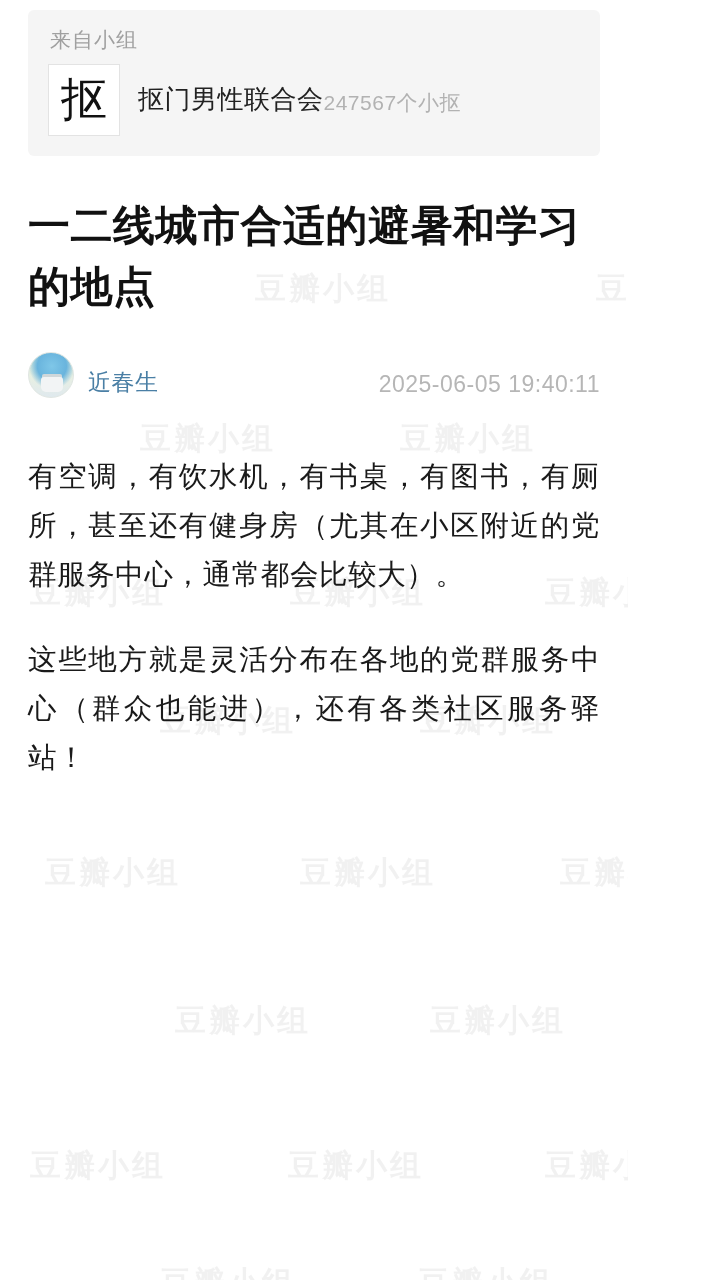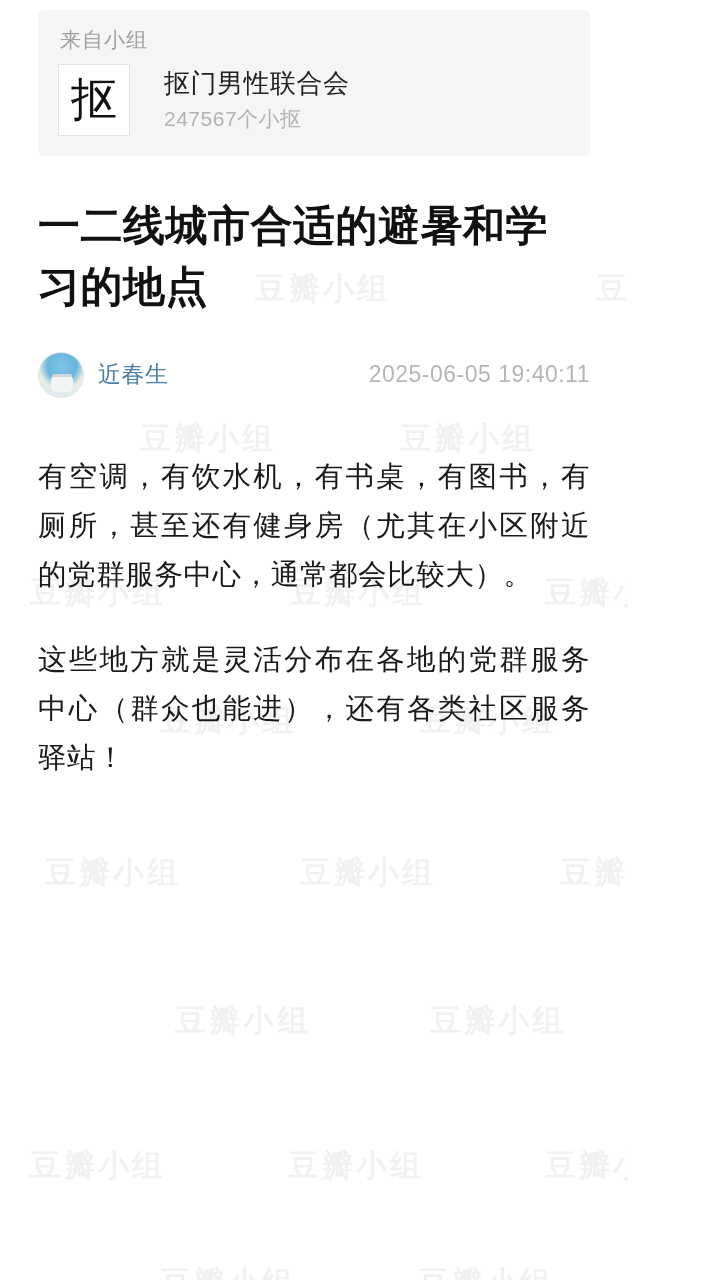--- a/index.html
+++ b/index.html
@@ -14,21 +14,21 @@
     overflow: hidden;
     position: relative;
   }
 
   .page {
     position: relative;
     width: 628px;
     height: 1280px;
     background: #ffffff;
     box-sizing: border-box;
-    padding: 0 38px;
+    padding: 0 28px;
     overflow: hidden;
   }
 
   
   .group-card {
     margin-top: 10px;
     background: #f5f5f5;
     border-radius: 6px;
     padding: 16px 20px 20px 20px;
     box-sizing: border-box;
@@ -53,23 +53,22 @@
     box-sizing: border-box;
     display: flex;
     align-items: center;
     justify-content: center;
     font-size: 46px;
     color: #111111;
     font-family: "Liberation Serif", "DejaVu Serif", serif;
     flex: 0 0 auto;
   }
   .group-meta {
-    margin-left: 34px;
-    display: flex;
-    flex-direction: column;
+    margin-left: 18px;
+    display: flex;
     justify-content: center;
   }
   .group-name {
     font-size: 26px;
     color: #222222;
     line-height: 1.25;
     letter-spacing: 0.5px;
   }
   .group-count {
     font-size: 21px;
@@ -86,21 +85,21 @@
     line-height: 1.45;
     letter-spacing: 0.5px;
     margin: 40px 0 0 0;
     position: relative;
     z-index: 2;
   }
 
   
   .author-row {
     display: flex;
-    align-items: center;
+    align-items: flex-end;
     margin-top: 34px;
     position: relative;
     z-index: 2;
   }
   .author-avatar {
     width: 46px;
     height: 46px;
     border-radius: 50%;
     flex: 0 0 auto;
     background:

